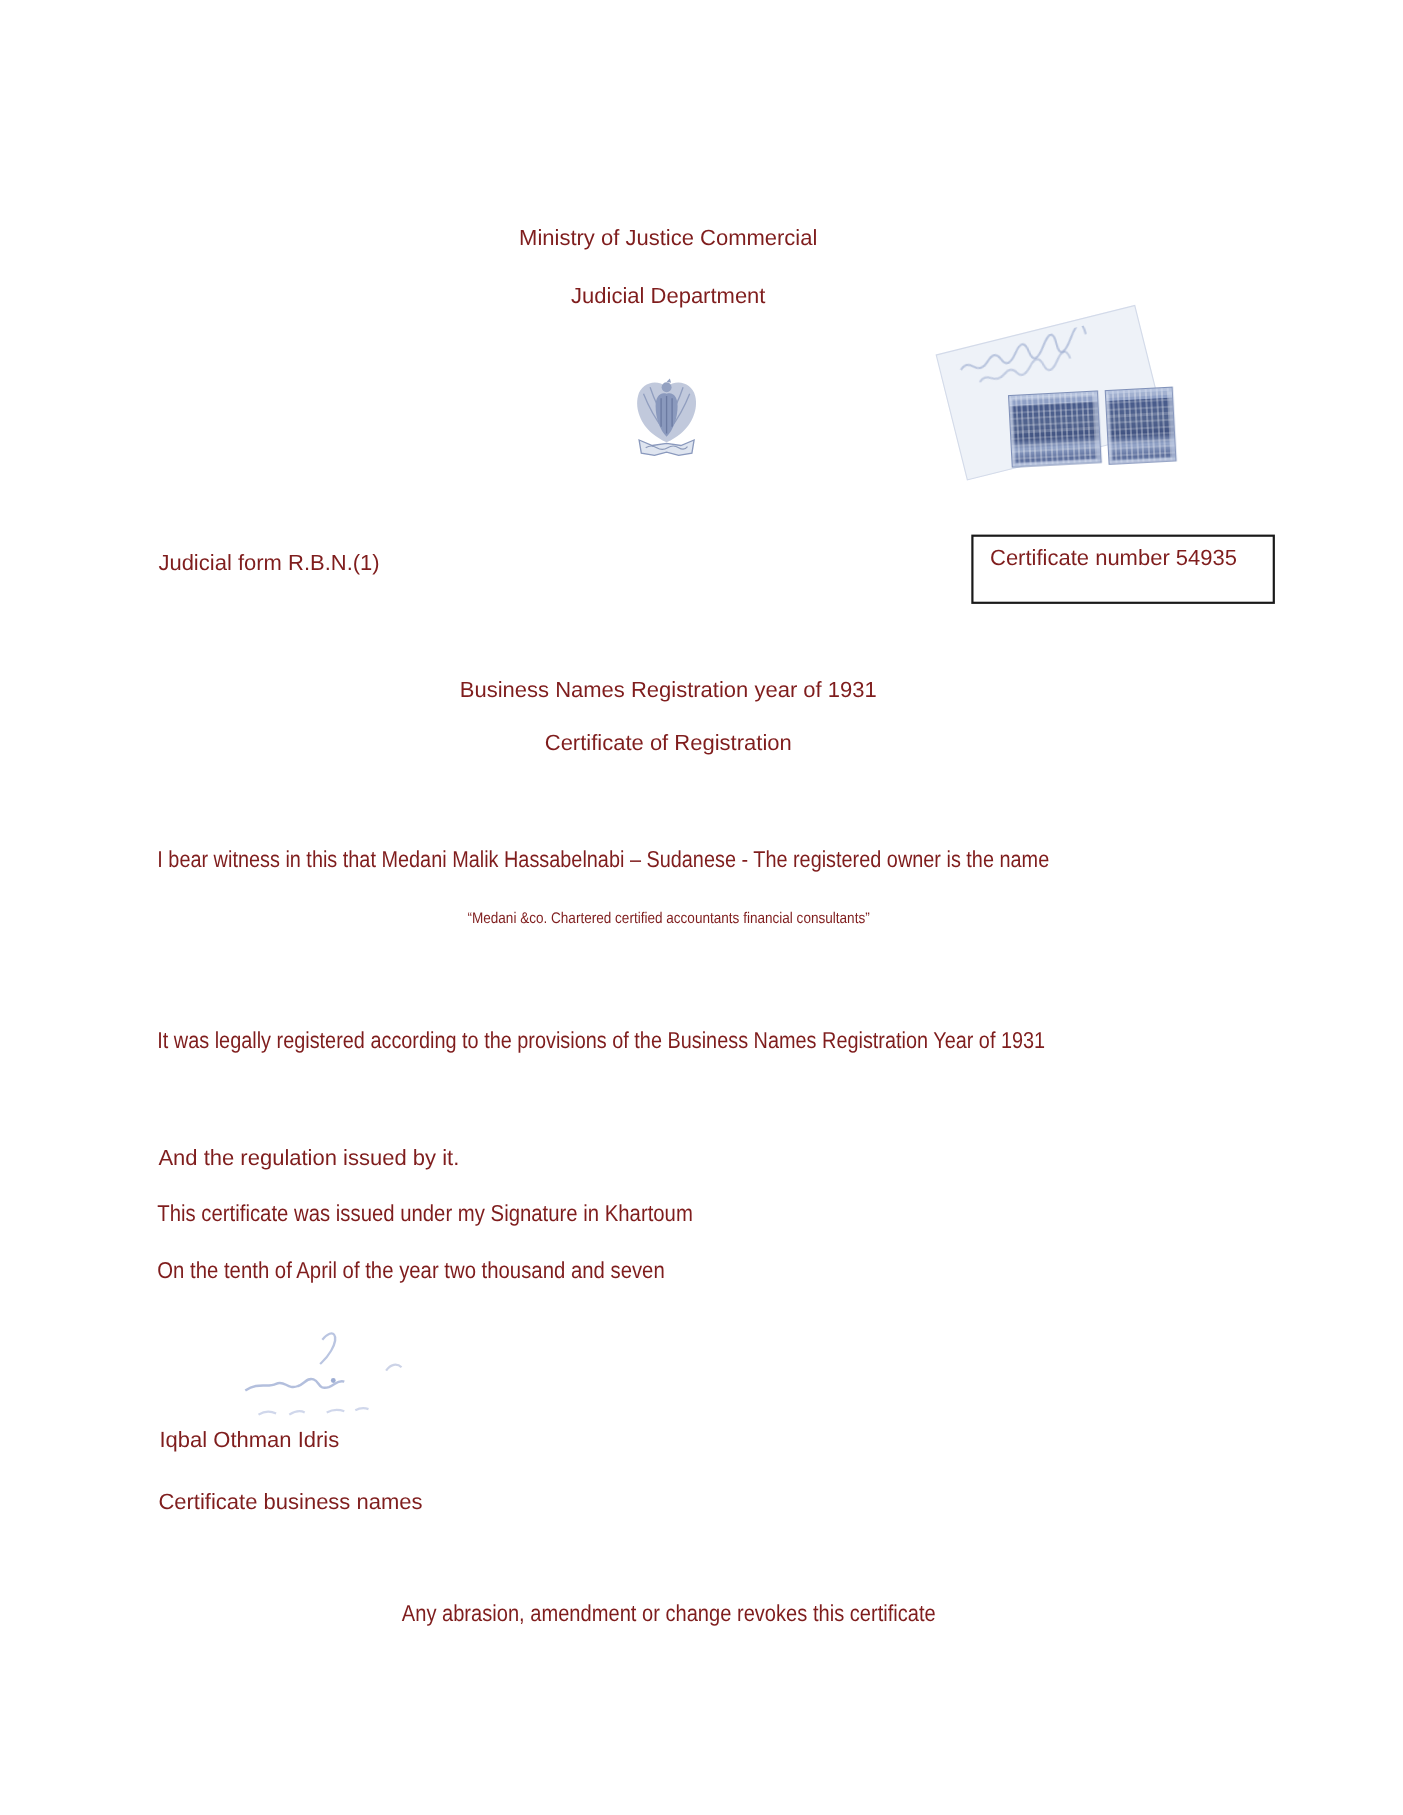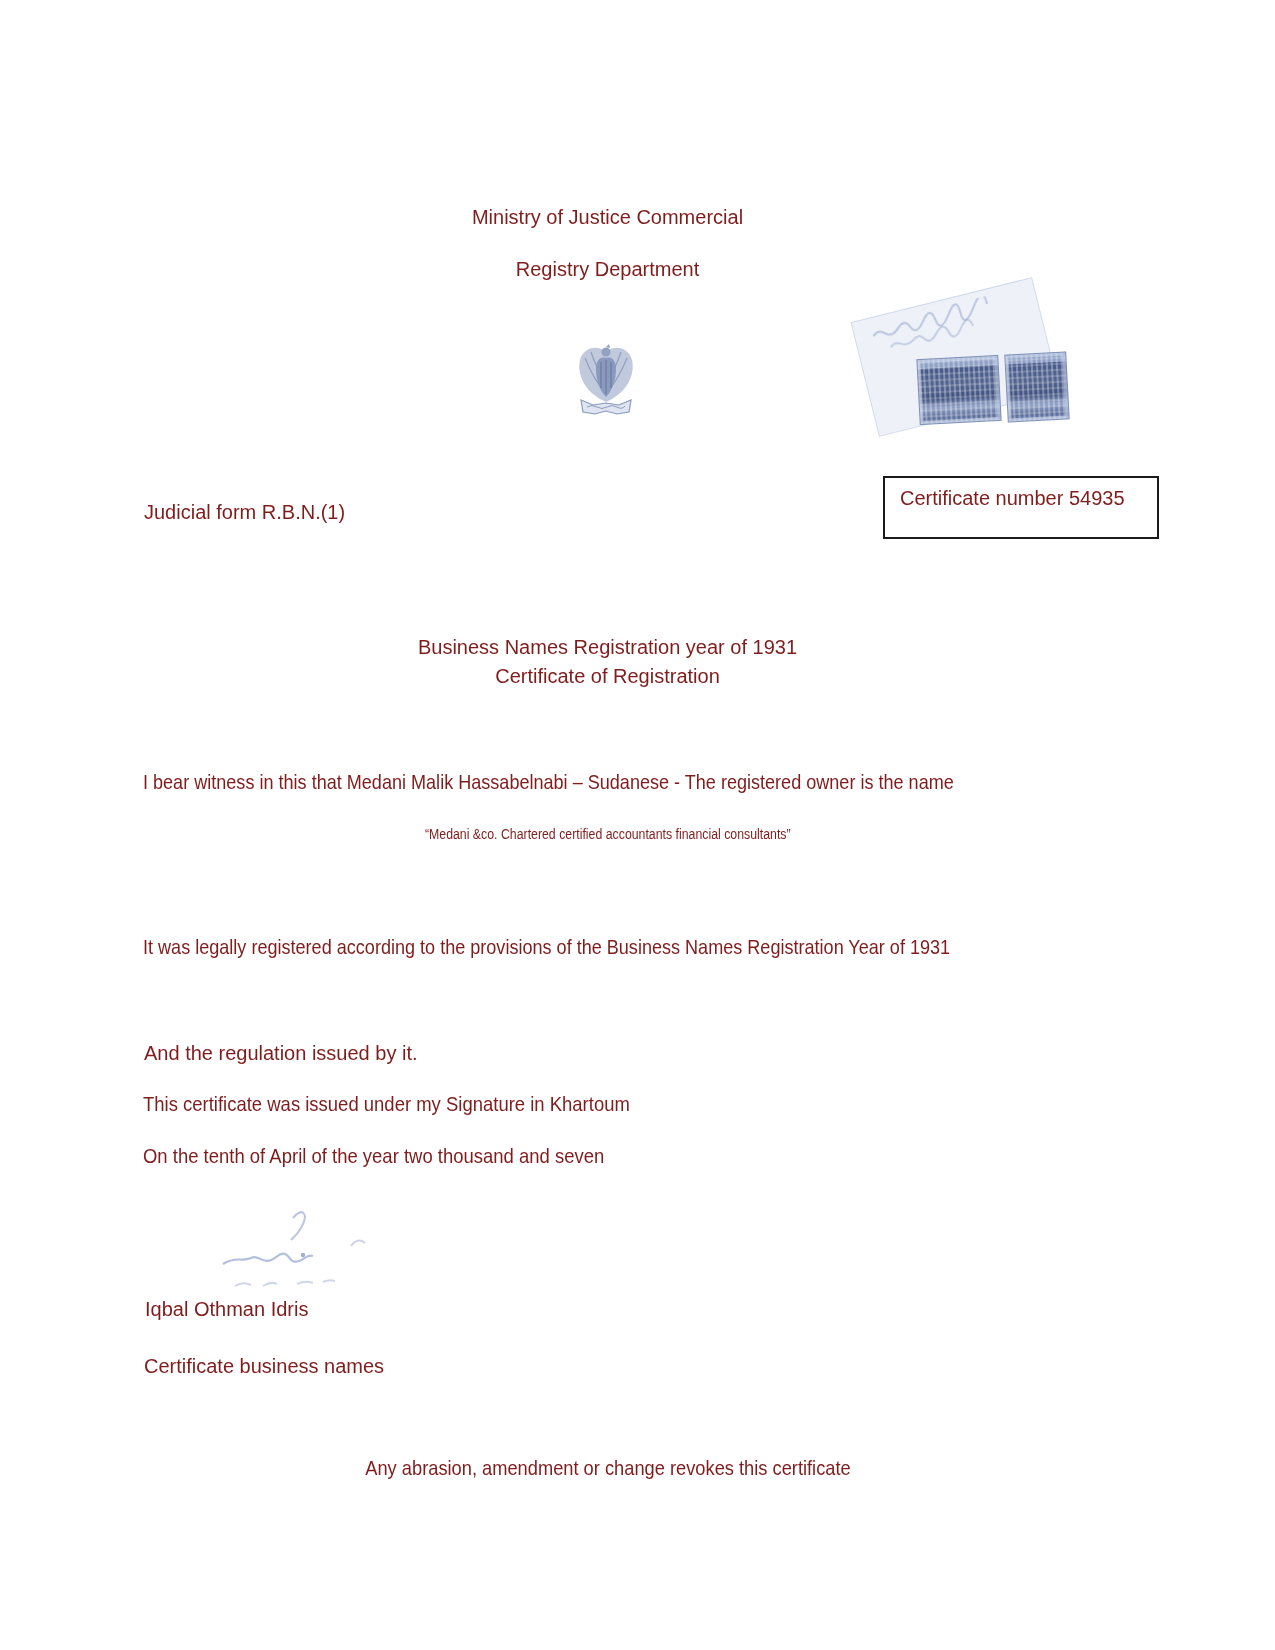--- a/index.html
+++ b/index.html
@@ -25,21 +25,21 @@
   }
   .fs21 { font-size: 21px; }
   .fs22 { font-size: 14px; }
   .cond-left { transform: scaleX(0.86); transform-origin: 0 0; }
   .cond-center { display: inline-block; transform: scaleX(0.88); transform-origin: 50% 50%; }
   .cond-center-narrow { display: inline-block; transform: scaleX(0.87); transform-origin: 50% 50%; }
 
   .cert-box {
     position: absolute;
     left: 883px;
-    top: 476px;
+    top: 486px;
     width: 276px;
     height: 63px;
     border: 2px solid #1a1a1a;
     box-sizing: border-box;
     font-size: 20px;
     padding: 9px 0 0 15px;
     white-space: nowrap;
   }
 
   .emblem {
@@ -95,21 +95,21 @@
     width: 230px;
     height: 105px;
   }
 </style>
 </head>
 <body>
 
 <div class="page">
 
   <div class="line centered" style="top:205px;">Ministry of Justice Commercial</div>
-  <div class="line centered" style="top:257px;">Registry Department</div>
+  <div class="line centered" style="top:257px;">Judicial Department</div>
 
   <div class="emblem">
     <svg width="66" height="80" viewBox="0 0 66 80">
       <path d="M33 10 C24 2 10 6 7 18 C4 30 10 44 20 52 C24 55 28 58 33 60 C38 58 42 55 46 52 C56 44 62 30 59 18 C56 6 42 2 33 10 Z" fill="#b6c0d6" opacity="0.85"></path>
       <path d="M12 16 C16 26 22 38 30 48 M18 10 C22 22 28 34 34 44 M54 16 C50 26 44 38 36 48 M48 10 C44 22 38 34 32 44" stroke="#8594b8" stroke-width="1.2" fill="none" opacity="0.8"></path>
       <circle cx="33" cy="10" r="4.5" fill="#93a1c1"></circle>
       <path d="M33 5 l3 -3 l1 4 Z" fill="#93a1c1"></path>
       <path d="M33 16 C27 14 23 19 23 27 C23 38 27 49 33 55 C39 49 43 38 43 27 C43 19 39 14 33 16 Z" fill="#8a99bd"></path>
       <path d="M28 20 L28 46 M33 18 L33 52 M38 20 L38 46" stroke="#68779f" stroke-width="1.2" opacity="0.9"></path>
       <path d="M8 58 L20 63 L33 61 L46 63 L58 58 L56 70 L44 72 L33 69 L22 72 L10 70 Z" fill="#dfe5f0" stroke="#8a99bd" stroke-width="1.2"></path>
@@ -128,21 +128,21 @@
     <div class="stamp stamp-right"></div>
   </div>
 
   <div class="line" style="left:144px; top:500px;">Judicial form R.B.N.(1)</div>
 
   <div class="cert-box">
     <span>Certificate number</span>
     <span>54935</span>
   </div>
 
-  <div class="line centered" style="top:635px;">Business Names Registration year of 1931</div>
+  <div class="line centered" style="top:616px;">Business Names Registration year of 1931</div>
   <div class="line centered" style="top:664px;">Certificate of Registration</div>
 
   <div class="line fs21 cond-left" style="left:143px; top:770px;">I bear witness in this that Medani Malik Hassabelnabi – Sudanese - The registered owner is the name</div>
 
   <div class="line centered fs22" style="top:822px;">
     <span class="cond-center">“Medani &amp;co. Chartered certified accountants financial consultants”</span>
   </div>
 
   <div class="line fs21 cond-left" style="left:143px; top:935px;">It was legally registered according to the provisions of the Business Names Registration Year of 1931</div>
   <div class="line" style="left:144px; top:1041px;">And the regulation issued by it.</div>

